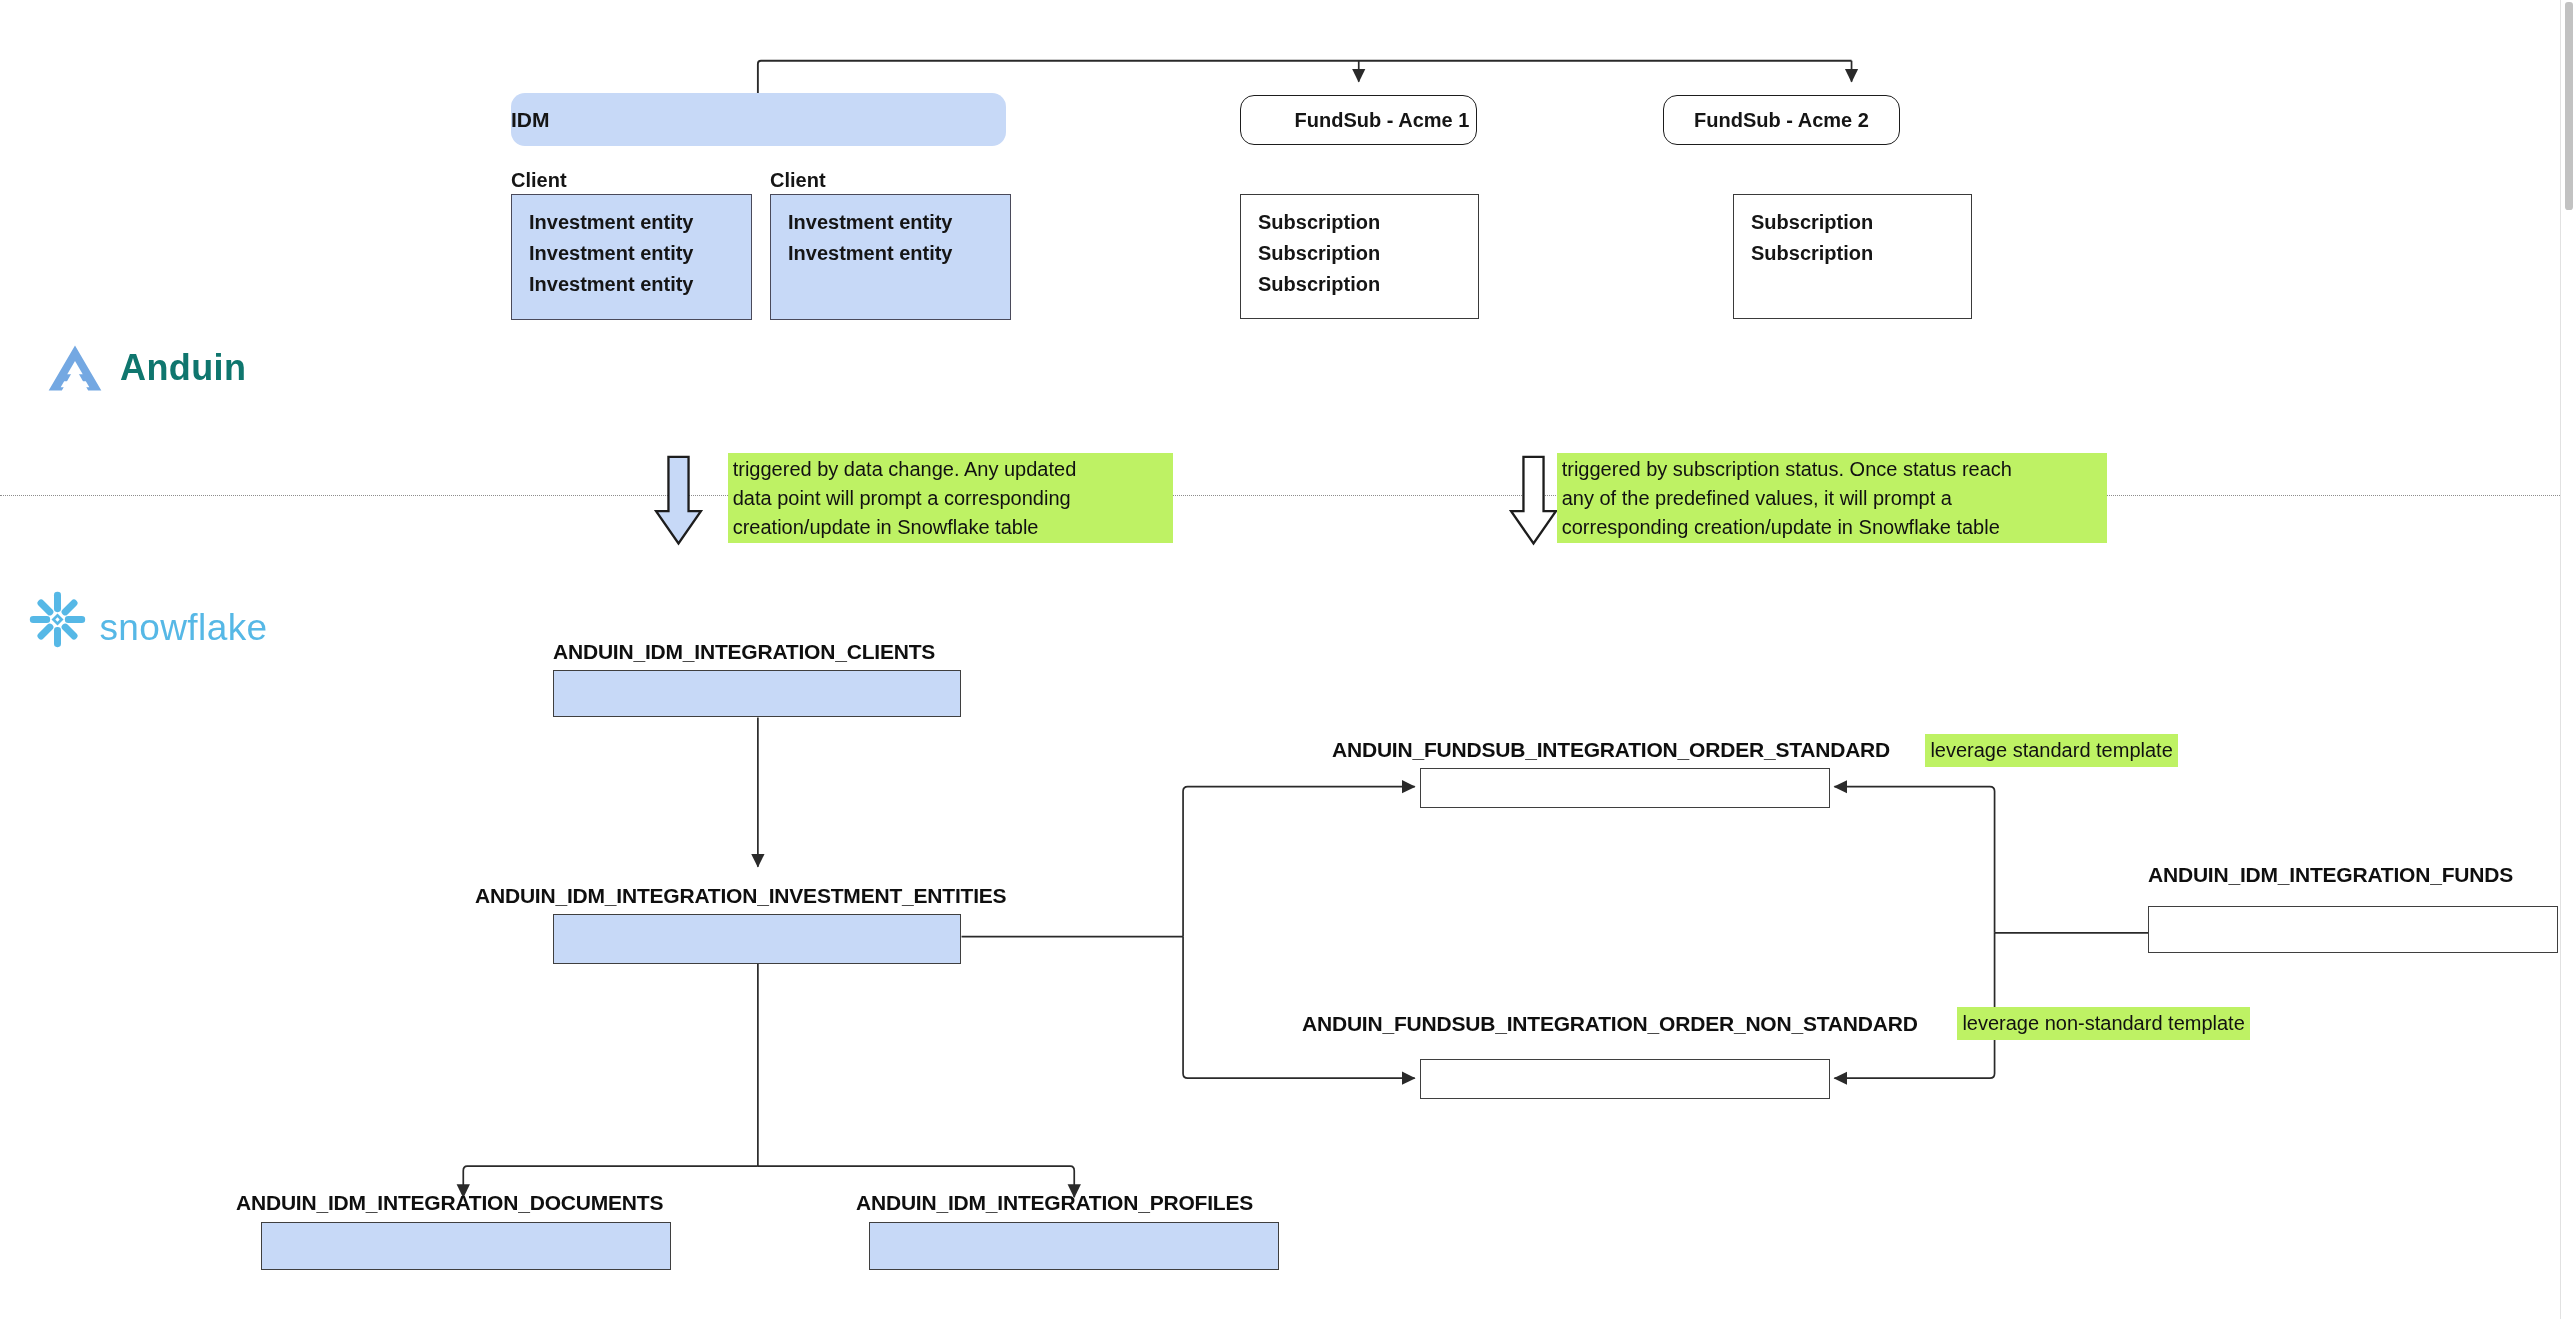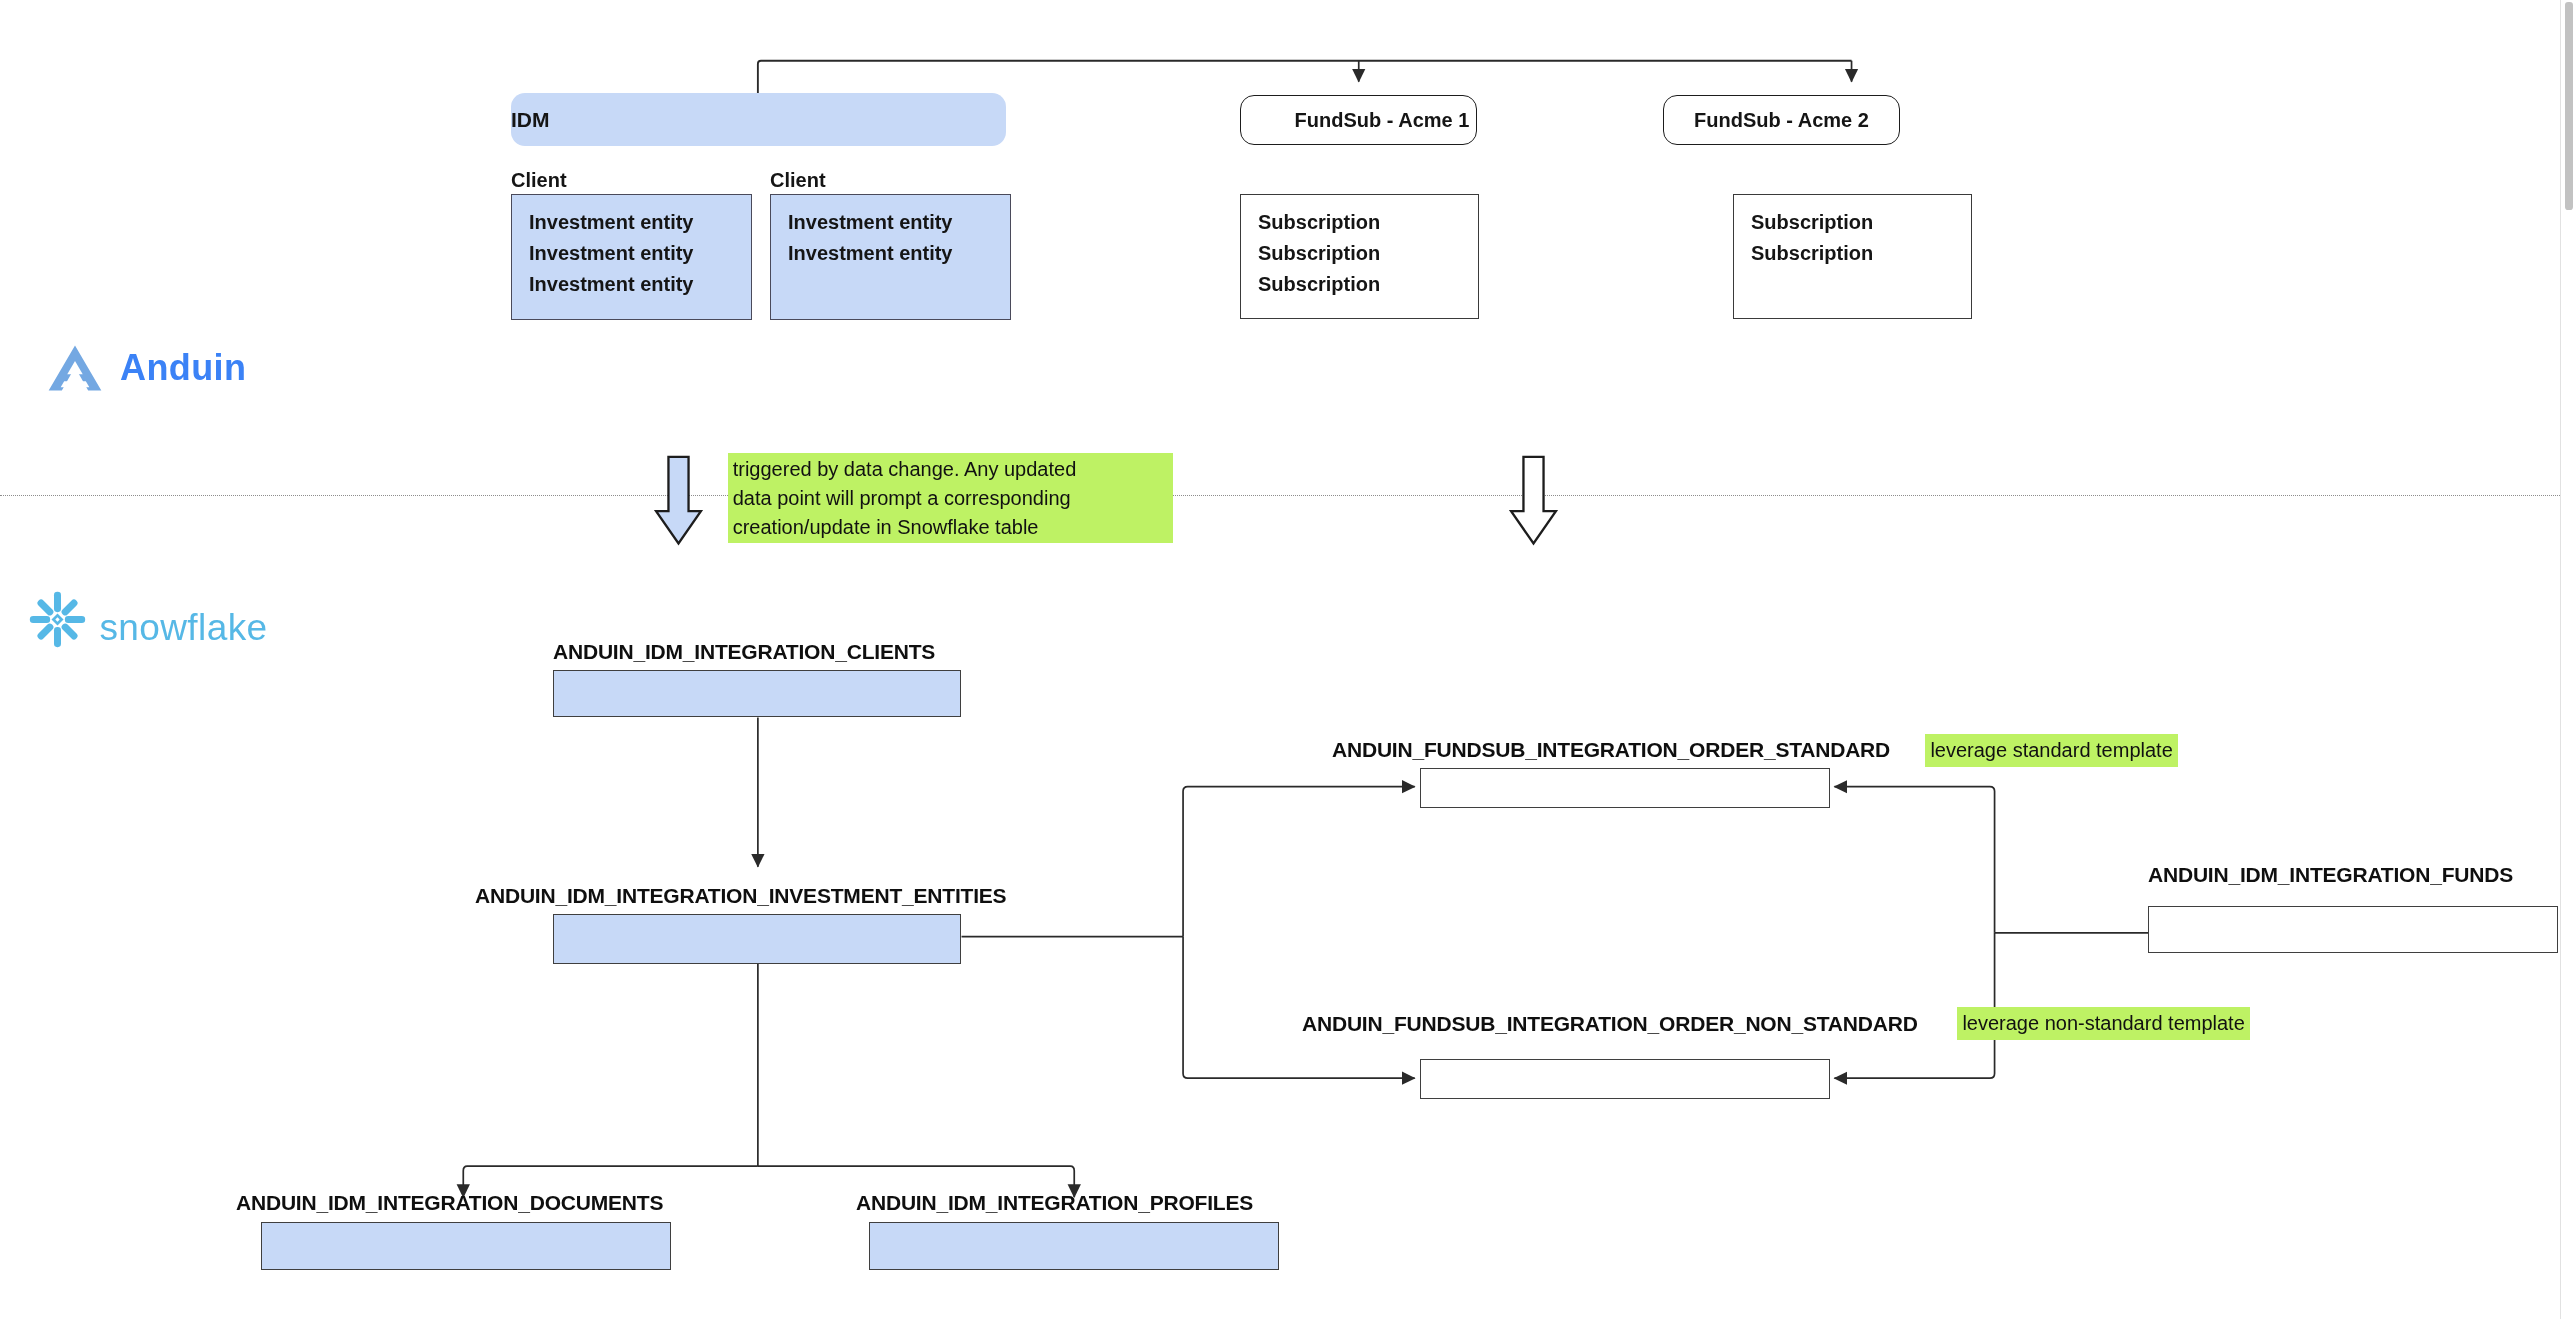--- a/index.html
+++ b/index.html
@@ -97,21 +97,21 @@
   }
   .note.inline {
     white-space: nowrap;
     padding: 2.3px 5.4px;
   }
 
   
   .logo-text-anduin {
     font-size: 36px;
     font-weight: bold;
-    color: #3b82f6;
+    color: #0f766e;
     letter-spacing: 0.4px;
   }
   .logo-text-snow {
     font-size: 37px;
     color: #56b8e6;
     letter-spacing: 0.4px;
   }
 
   
   .divider {
@@ -220,20 +220,23 @@
   <svg class="abs" style="left:653px; top:455px;" width="51" height="92" viewBox="0 0 66 118">
     <path d="M20,2 L46,2 L46,72 L62,72 L33,114 L4,72 L20,72 Z" fill="#c7d9f7" stroke="#1d1d1d" stroke-width="3"></path>
   </svg>
   <div class="abs note" style="left:728px; top:453px; width:445px; height:90px;">triggered by data change. Any updated
 data point will prompt a corresponding
 creation/update in Snowflake table</div>
 
   <svg class="abs" style="left:1508px; top:455px;" width="51" height="92" viewBox="0 0 66 118">
     <path d="M20,2 L46,2 L46,72 L62,72 L33,114 L4,72 L20,72 Z" fill="#ffffff" stroke="#1d1d1d" stroke-width="3"></path>
   </svg>
+  <div class="abs note" style="left:1557px; top:453px; width:550px; height:90px;">triggered by subscription status. Once status reach
+any of the predefined values, it will prompt a
+corresponding creation/update in Snowflake table</div>
 
   <div class="abs" style="left:28px; top:585px; width:257px; height:64px; display:flex; align-items:flex-end; gap:12.4px;">
     <svg width="59" height="59" viewBox="0 0 64 64">
       <g fill="#56b8e6">
         <rect x="28.2" y="2" width="7.6" height="22" rx="3.6"></rect>
         <rect x="28.2" y="40" width="7.6" height="22" rx="3.6"></rect>
         <rect x="2" y="28.2" width="22" height="7.6" rx="3.6"></rect>
         <rect x="40" y="28.2" width="22" height="7.6" rx="3.6"></rect>
         <g transform="rotate(45 32 32)">
           <rect x="28.2" y="3" width="7.6" height="21" rx="3.6"></rect>

